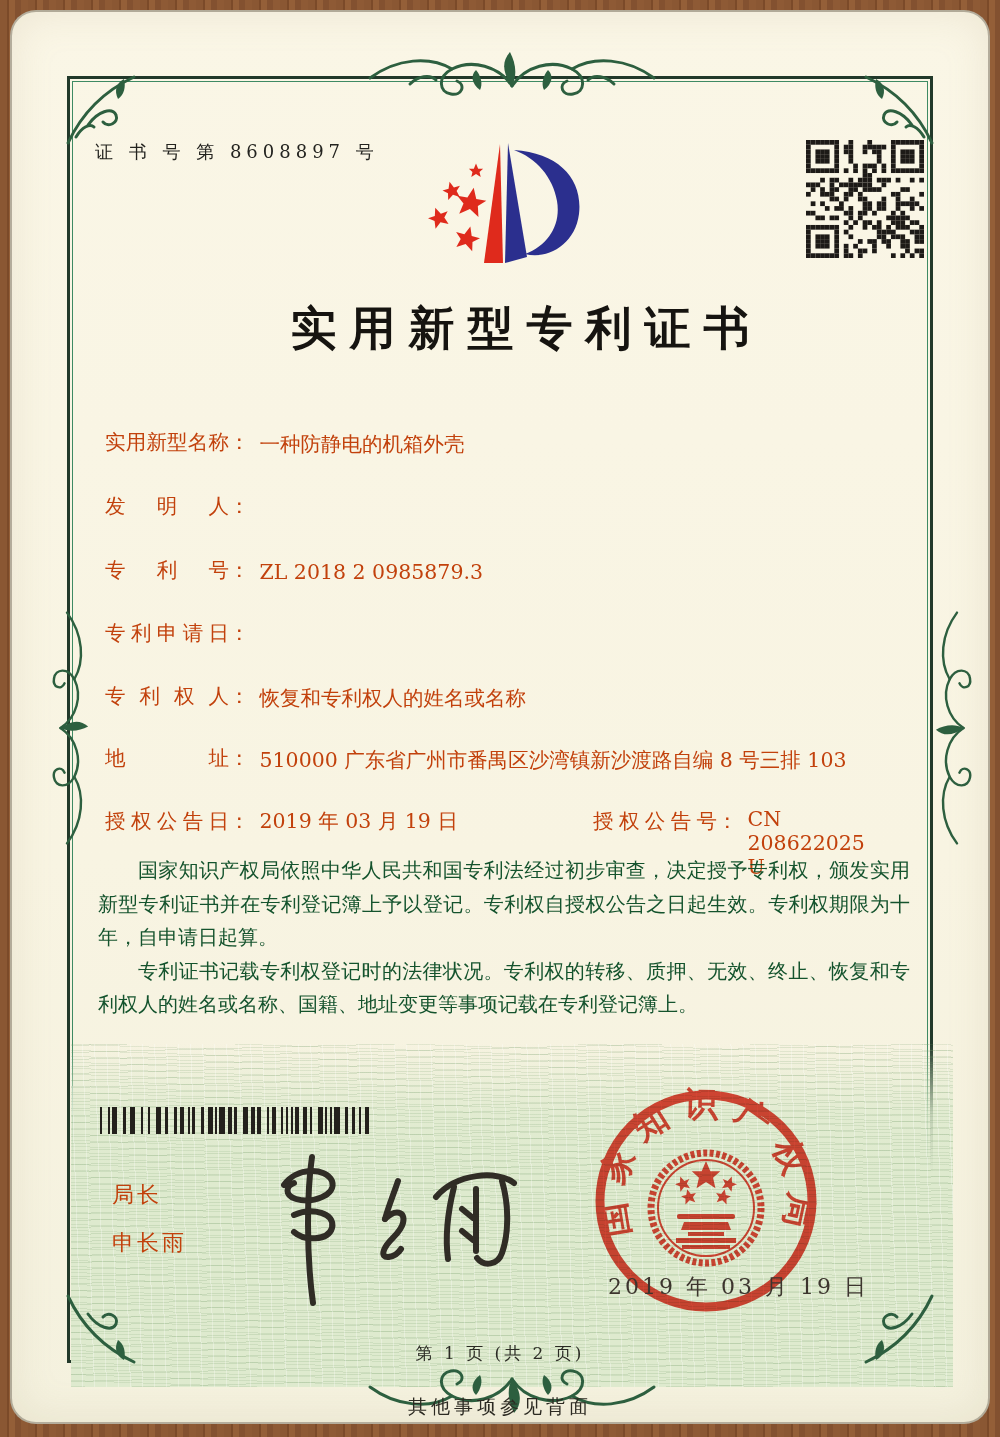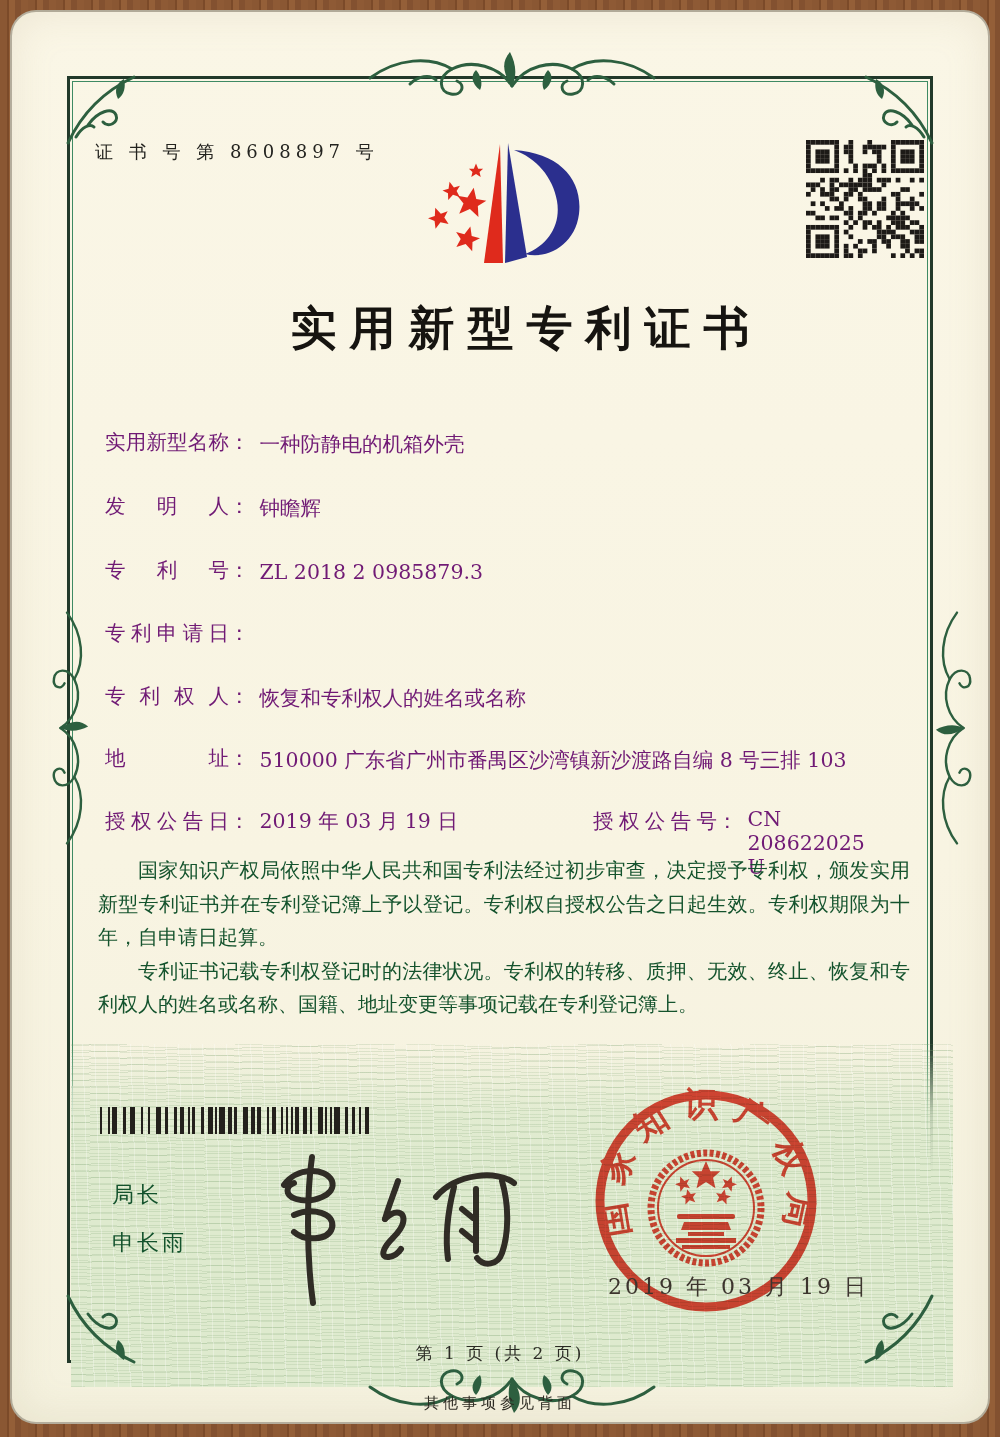--- a/index.html
+++ b/index.html
@@ -40,39 +40,39 @@
     font-size:18px; letter-spacing:5px; color:#23231f;
   }
   .logo{position:absolute; left:408px; top:126px; width:200px; height:162px; z-index:2;}
   .qr{position:absolute; left:806px; top:140px; width:118px; height:118px; z-index:2;}
   .title{
     position:absolute; left:0; top:298px; width:100%; text-align:center; z-index:2;
     font-size:46px; font-weight:bold; letter-spacing:13px; color:#161410;
     text-indent:13px;
     padding-left:20px;
   }
-  .row{position:absolute; left:105px; z-index:2; font-size:20.5px; color:#701a75; display:flex; align-items:flex-start;}
+  .row{position:absolute; left:105px; z-index:2; font-size:20.5px; color:#c2410c; display:flex; align-items:flex-start;}
   .row .lbl{display:inline-block; width:124px; text-align:justify; text-align-last:justify; flex:none;}
   .row .col{flex:none; margin-right:10px;}
   .row .val{display:inline-block; width:668px; line-height:32px;}
   .grant2{position:absolute; left:488px; top:0; display:flex;}
   .grant2 .lbl{width:124px;font-family:Liberation Mono, monospace;}
   .paras{position:absolute; left:98px; top:854px; width:812px; z-index:2;
     font-size:20px; line-height:33.5px; color:#14532d; text-align:justify;}
   .paras p{margin:0; text-indent:2em;}
   .barcode{position:absolute; left:100px; top:1107px; width:270px; height:27px; z-index:2;}
-  .signer{position:absolute; left:112px; z-index:2; font-size:22px; color:#14532d; letter-spacing:3px;}
+  .signer{position:absolute; left:112px; z-index:2; font-size:22px; color:#c2410c; letter-spacing:3px;}
   .sig{position:absolute; left:248px; top:1143px; width:285px; height:178px; z-index:3;}
   .seal{position:absolute; left:585px; top:1080px; width:242px; height:242px; z-index:3; mix-blend-mode:multiply;}
   .seal-date{position:absolute; left:608px; top:1272px; z-index:4;
     font-size:22px; letter-spacing:3px; color:#3c352e;}
   .page-num{position:absolute; left:0; top:1342px; width:100%; text-align:center; z-index:2;
     font-size:17px; letter-spacing:3px; color:#2a2a24;}
   .back-note{position:absolute; left:0; top:1394px; width:100%; text-align:center; z-index:2;
-    font-size:15px; letter-spacing:4px; color:#2c2a22;}
+    font-size:19px; letter-spacing:4px; color:#2c2a22;}
   .orn{position:absolute; z-index:1; color:#2d5f3f;}
   .orn-top{left:500px; top:66px; width:320px; height:64px; transform:translate(-50%,-50%);}
   .orn-bottom{left:500px; top:1375px; width:320px; height:64px; transform:translate(-50%,-50%) rotate(180deg);}
   .orn-left{left:55px; top:716px; width:260px; height:56px; transform:translate(-50%,-50%) rotate(90deg);}
   .orn-right{left:945px; top:716px; width:260px; height:56px; transform:translate(-50%,-50%) rotate(-90deg);}
   .corner{position:absolute; z-index:1; width:86px; height:86px; color:#2d5f3f;}
   .c-tl{left:46px; top:55px;}
   .c-tr{right:46px; top:55px; transform:scaleX(-1);}
   .c-bl{left:46px; bottom:50px; transform:scaleY(-1);}
   .c-br{right:46px; bottom:50px; transform:scale(-1,-1);}
@@ -480,21 +480,20 @@
 <div class="title">实用新型专利证书</div>
 
 <div class="row" style="top:428px">
   <span class="lbl">实用新型名称</span>
     <span class="col">：</span>
     <span class="val">一种防静电的机箱外壳</span>
 </div>
 <div class="row" style="top:492px">
   <span class="lbl">发明人</span>
     <span class="col">：</span>
-    <span class="val">钟瞻辉</span>
 </div>
 <div class="row" style="top:556px">
   <span class="lbl">专利号</span>
     <span class="col">：</span>
     <span class="val">ZL 2018 2 0985879.3</span>
 </div>
 <div class="row" style="top:619px">
   <span class="lbl">专利申请日</span>
     <span class="col">：</span>
 </div>

